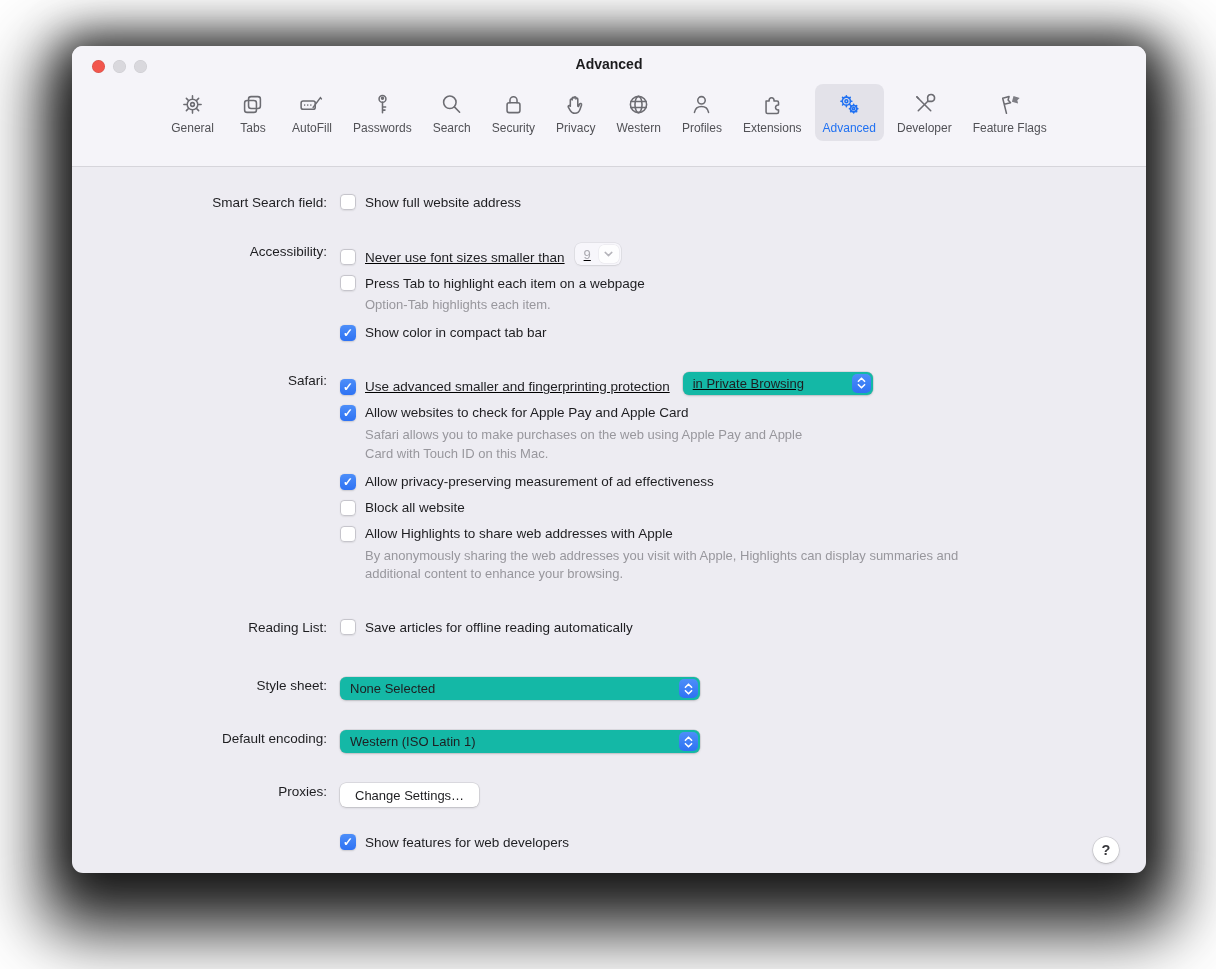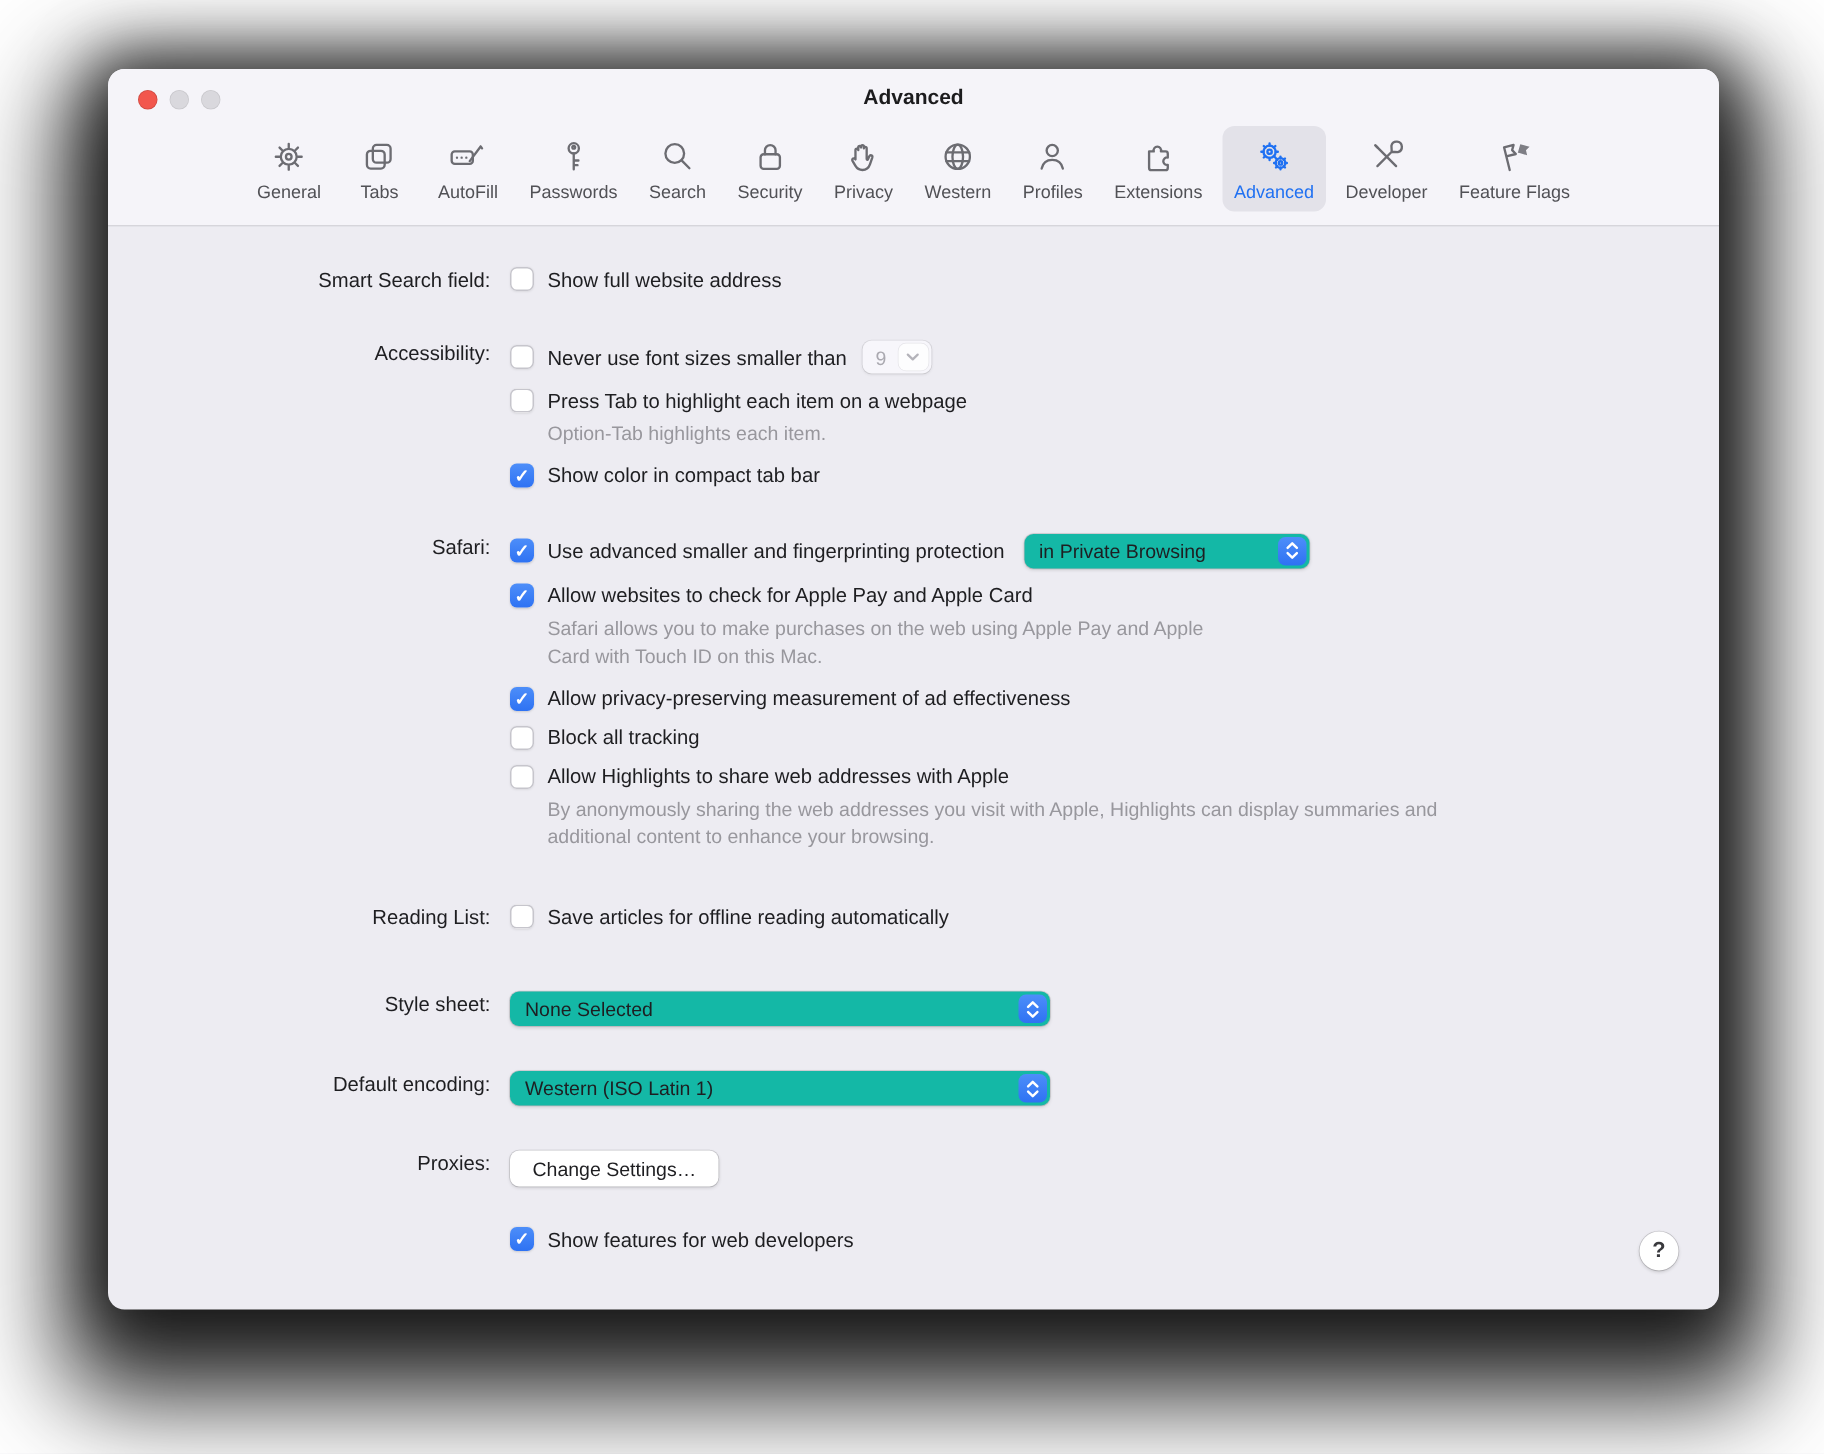--- a/index.html
+++ b/index.html
@@ -7,21 +7,21 @@
     font-family:"Liberation Sans", sans-serif; -webkit-font-smoothing:antialiased; }
 
   .window {
     position:absolute; left:72px; top:46px; width:1074px; height:827px;
     border-radius:11px; background:#edecf2;
     box-shadow: 0 30px 65px 30px rgba(0,0,0,.82), 0 0 40px 10px rgba(0,0,0,.55);
     overflow:hidden;
   }
 
   
-  .header { background:#f5f4f9; border-bottom:1px solid #d6d5db; padding-bottom:9px; }
+  .header { background:#f5f4f9; border-bottom:1px solid #d6d5db; padding-bottom:25px; }
   .titlebar { position:relative; height:36px; }
   .traffic { position:absolute; left:20px; top:14px; display:flex; gap:8px; }
   .tl { width:13px; height:13px; border-radius:50%; }
   .tl.close { background:#f2564d; box-shadow:inset 0 0 0 .5px rgba(0,0,0,.15); }
   .tl.dim   { background:#d9d8dd; box-shadow:inset 0 0 0 .5px rgba(0,0,0,.08); }
   .win-title { position:absolute; left:0; right:0; top:10px; text-align:center;
     font-size:14px; font-weight:700; color:#1c1c1e; }
 
   .toolbar { display:flex; justify-content:center; align-items:flex-end; gap:5px; padding:2px 6px 0; }
   .tb-item { display:flex; flex-direction:column; align-items:center; gap:3px;
@@ -87,21 +87,21 @@
   .mt-acc { margin-top:33px; }
   .mt-priv { margin-top:31px; }
   .mt-rl { margin-top:33px; }
   .mt-style { margin-top:42px; }
   .mt-enc { margin-top:30px; }
   .mt-prox { margin-top:30px; }
   .mt-dev { margin-top:27px; }
   .w-popup-lg { width:360px; }
   .cap-applepay { max-width:452px; }
   .cap-highlights { max-width:608px; }
-  .inline-row { display:flex; align-items:center; }
+  .inline-row { display:flex; align-items:flex-end;text-decoration:underline; }
 </style>
 </head>
 <body>
 
 <div class="window">
 
   <div class="header">
     <div class="titlebar">
       <div class="traffic">
         <span class="tl close"></span>
@@ -302,21 +302,21 @@
         </div>
         <div class="item">
           <div class="cb-row">
             <span class="cb checked"></span>
             <span class="cb-label">Allow privacy-preserving measurement of ad effectiveness</span>
           </div>
         </div>
         <div class="item">
           <div class="cb-row">
             <span class="cb"></span>
-            <span class="cb-label">Block all tracking</span>
+            <span class="cb-label">Block all website</span>
           </div>
         </div>
         <div class="item">
           <div class="cb-row">
             <span class="cb"></span>
             <span class="cb-label">Allow Highlights to share web addresses with Apple</span>
           </div>
           <div class="caption cap-highlights">By anonymously sharing the web addresses you visit with Apple, Highlights can display summaries and additional content to enhance your browsing.</div>
         </div>
       </div>

